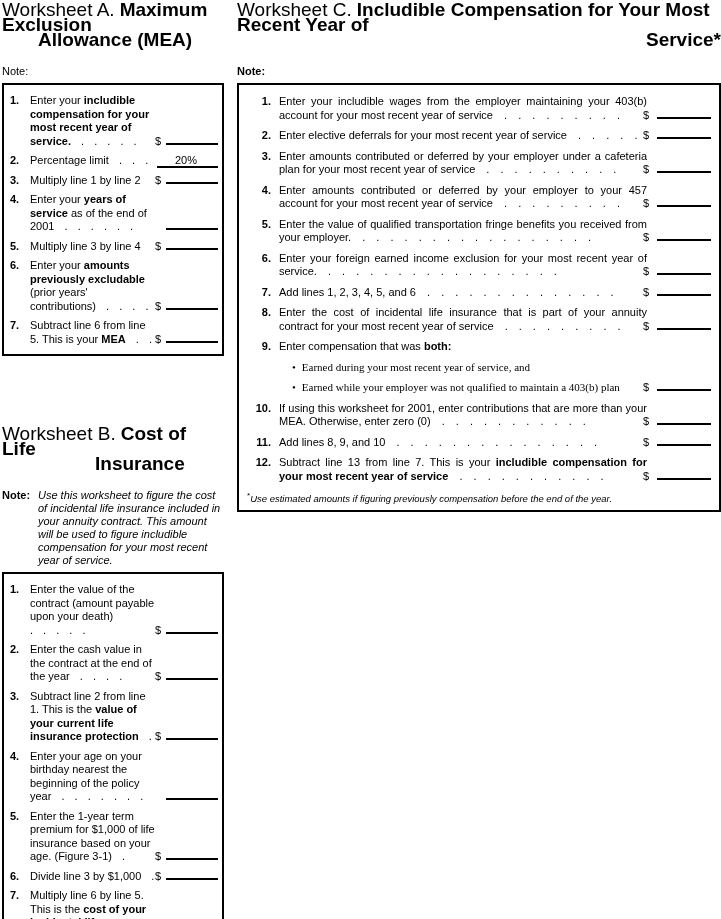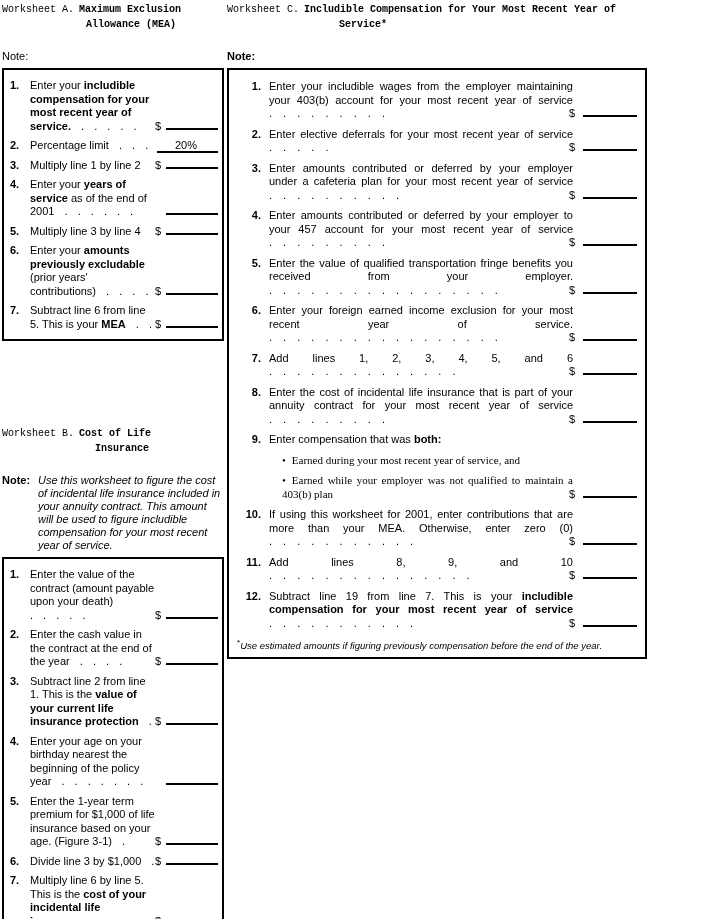--- a/index.html
+++ b/index.html
@@ -1,27 +1,27 @@
 <!DOCTYPE html>
 <html><head>
 <meta charset="utf-8">
 <style>
   html,body{margin:0;padding:0;background:#fff;}
   body{width:721px;height:919px;position:relative;overflow:hidden;
        font-family:"Liberation Sans","DejaVu Sans",sans-serif;color:#000;}
   .col-left{position:absolute;left:2px;top:2px;width:222px;}
-  .col-right{position:absolute;left:227px;top:2px;width:420px;}
+  .col-right{position:absolute;left:237px;top:2px;width:484px;}
   .wsb{position:absolute;left:0;top:424px;width:222px;}
 
-  .ws-title{font-size:10px;line-height:15px;font-weight:bold;font-family:Liberation Mono, monospace;}
+  .ws-title{font-size:19px;line-height:15px;font-weight:bold;}
   .wlabel{font-weight:normal;margin-right:5px;}
   .t2{display:block;}
-  .t2a{margin-left:36px;text-align:center;}
+  .t2a{margin-left:36px;}
   .t2b{margin-left:93px;}
-  .t2c{margin-left:112px;}
+  .t2c{margin-left:112px;text-align:right;}
 
   .note{display:flex;margin-top:18px;font-size:11px;line-height:13px;}
   .nlabel{flex:none;width:36px;font-weight:bold;}
   .nlabel.plain{font-weight:normal;}
   .ntext{font-style:italic;}
 
   .box{border:2px solid #000;margin-top:5px;padding:9px 4px 8px 6px;}
   .box-c{padding:10px 8px 5px 6px;}
 
   .row{position:relative;display:flex;font-size:11px;line-height:13.5px;margin-bottom:6px;}
@@ -219,21 +219,21 @@
             <div class="txt"><span>If using this worksheet for 2001, enter contributions that are more than your MEA. Otherwise, enter zero (0)</span><span class="leader"> . . . . . . . . . . .</span></div>
             <span class="amt"><span class="cur">$</span><span class="rule"></span></span>
           </div>
           <div class="row">
             <span class="num">11.</span>
             <div class="txt"><span>Add lines 8, 9, and 10</span><span class="leader"> . . . . . . . . . . . . . . .</span></div>
             <span class="amt"><span class="cur">$</span><span class="rule"></span></span>
           </div>
           <div class="row">
             <span class="num">12.</span>
-            <div class="txt"><span>Subtract line 19 from line 7. This is your </span><b>includible compensation for your most recent year of service</b><span class="leader"> . . . . . . . . . . .</span></div>
+            <div class="txt"><span>Subtract line 13 from line 7. This is your </span><b>includible compensation for your most recent year of service</b><span class="leader"> . . . . . . . . . . .</span></div>
             <span class="amt"><span class="cur">$</span><span class="rule"></span></span>
           </div>
         </div>
       <div class="foot"><sup>*</sup><span>Use estimated amounts if figuring previously compensation before the end of the year.</span></div>
     </div>
   </section>
 
 </div>
 
 </body></html>

